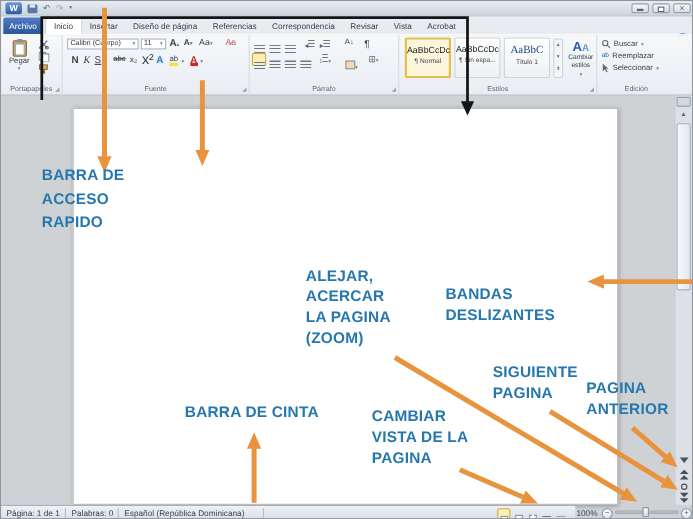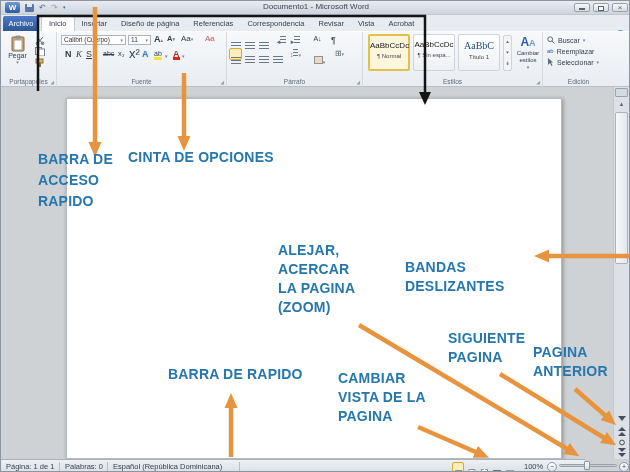--- a/index.html
+++ b/index.html
@@ -72,21 +72,21 @@
     border:1px solid #b7babd;box-shadow:1px 1px 4px rgba(0,0,0,.35);}
   .vscroll{left:612px;top:86px;width:17px;height:372px;background:#dde1e6;border-left:1px solid #c2c8cf;}
   .ruler-toggle{left:614px;top:87px;width:13px;height:9px;background:#d4d9df;
     border:1px solid #9aa3ad;border-radius:1px;}
   .scr-up{left:613px;top:98px;width:15px;height:11px;font-size:6px;color:#5a6673;
     text-align:center;line-height:11px;}
   .thumb{left:614px;top:111px;width:13px;height:152px;background:linear-gradient(90deg,#f7f9fb,#e2e7ec);
     border:1px solid #aab2bb;border-radius:2px;}
 
   
-  .statusbar{left:0;top:458px;width:584px;height:14px;
+  .statusbar{left:0;top:458px;width:522px;height:14px;
     background:linear-gradient(#eef1f5,#d9dfe6);border-top:1px solid #a8b0b8;}
   .seg{position:absolute;top:0;height:13px;font-size:7.5px;color:#3a424c;line-height:13px;white-space:nowrap;}
   .sep{position:absolute;top:2px;width:1px;height:9px;background:#b7bdc4;}
   .viewbtn{position:absolute;top:2px;width:12px;height:10px;text-align:center;border-radius:2px;padding-top:1px;}
   .pgico{display:inline-block;width:7px;height:8px;background:#fff;border:1px solid #8a94a0;}
   .zoombtn{position:absolute;top:2px;width:10px;height:10px;border-radius:50%;
     border:1px solid #8d97a2;background:linear-gradient(#fff,#dfe4e9);
     font-size:7px;line-height:8px;text-align:center;color:#44505d;}
   .ztrack{position:absolute;left:558px;top:463px;width:58px;height:3px;
     background:#c6ccd3;border:1px solid #9aa3ad;border-radius:2px;}
@@ -102,21 +102,20 @@
 <body>
 
 <div class="window">
 
   <div class="abs titlebar">
     <div class="abs wlogo">W</div>
     <div class="abs disk"></div>
     <div class="abs qat-ic" style="left:38px;">↶</div>
     <div class="abs qat-ic" style="left:50px;color:#9aa6b4;">↷</div>
     <div class="abs qat-ic" style="left:62px;font-size:5px;">▾</div>
-    <div class="abs title-text">Documento1 - Microsoft Word</div>
     <div class="abs winbtn" style="left:573px;">
         <span class="minbar"></span>
       </div>
     <div class="abs winbtn" style="left:592px;">
         <span class="restsq"></span>
       </div>
     <div class="abs winbtn" style="left:611px;font-size:8px;line-height:8px;">×</div>
   </div>
 
   <div class="abs tabrow">
@@ -308,29 +307,28 @@
     <line x1="358" y1="324" x2="568" y2="449" stroke="#e8943e" stroke-width="4.5" marker-end="url(#mo)"></line>
     <line x1="417" y1="426" x2="477" y2="452" stroke="#e8943e" stroke-width="4.5" marker-end="url(#mo)"></line>
     <line x1="499" y1="373" x2="605" y2="438" stroke="#e8943e" stroke-width="4.5" marker-end="url(#mo)"></line>
     <line x1="574" y1="388" x2="606" y2="416" stroke="#e8943e" stroke-width="4.5" marker-end="url(#mo)"></line>
     <line x1="230" y1="456" x2="230" y2="404" stroke="#e8943e" stroke-width="4.5" marker-end="url(#mo)"></line>
   </svg>
 
   <div class="note" style="left:37px;top:148px;">BARRA DE
 ACCESO
 RAPIDO</div>
-  <div class="note" style="left:127px;top:146px;">CINTA DE OPCIONES</div>
   <div class="note" style="left:277px;top:240px;line-height:1.35;">ALEJAR,
 ACERCAR
 LA PAGINA
 (ZOOM)</div>
   <div class="note" style="left:404px;top:257px;line-height:1.35;">BANDAS
 DESLIZANTES</div>
   <div class="note" style="left:447px;top:328px;line-height:1.35;">SIGUIENTE
 PAGINA</div>
   <div class="note" style="left:532px;top:342px;line-height:1.35;">PAGINA
 ANTERIOR</div>
-  <div class="note" style="left:167px;top:363px;">BARRA DE RAPIDO</div>
+  <div class="note" style="left:167px;top:363px;">BARRA DE CINTA</div>
   <div class="note" style="left:337px;top:368px;line-height:1.35;">CAMBIAR
 VISTA DE LA
 PAGINA</div>
 
 </div>
 
 </body></html>

